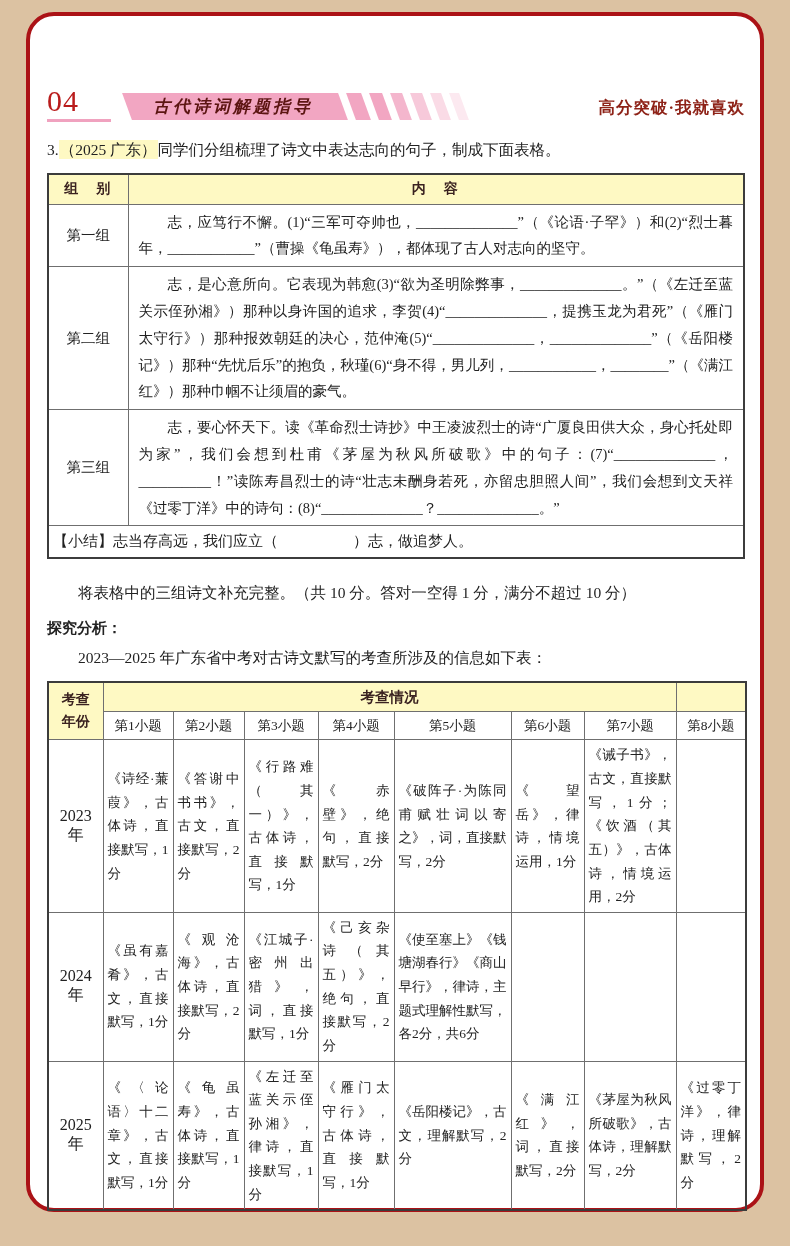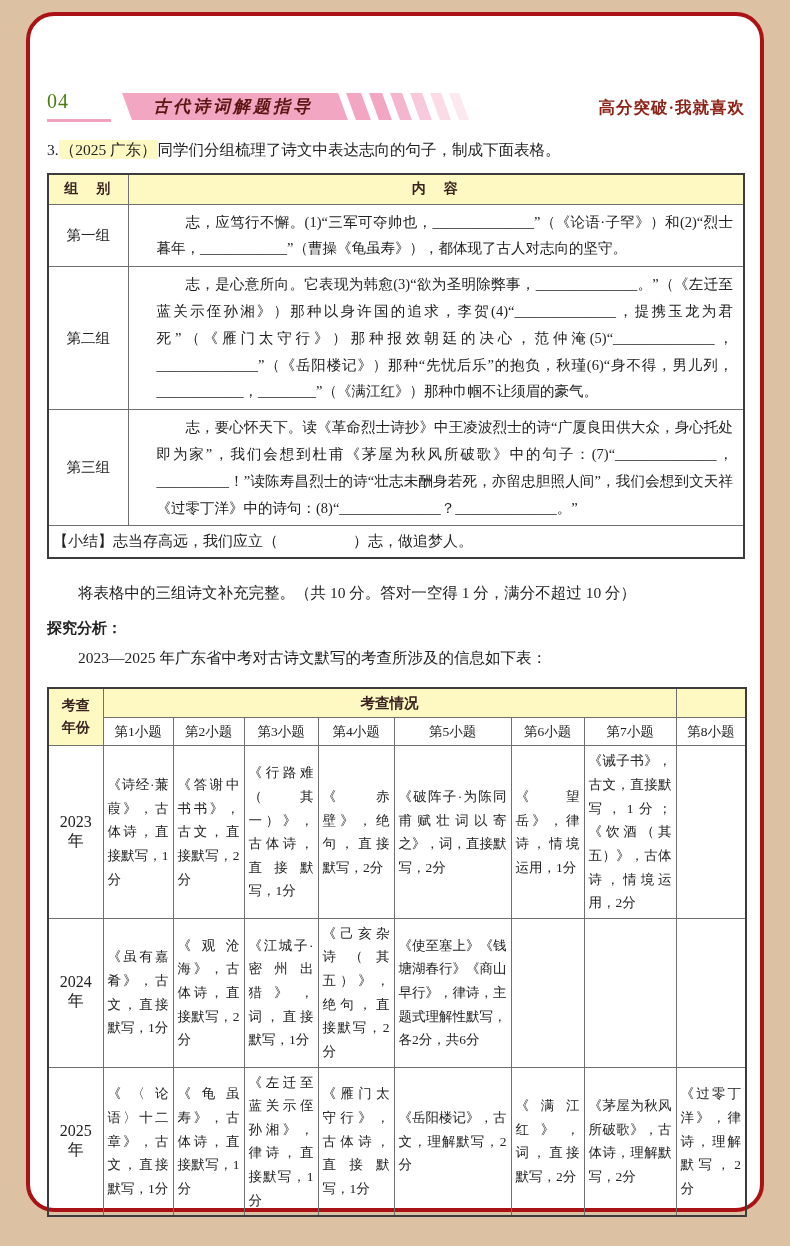--- a/index.html
+++ b/index.html
@@ -14,21 +14,21 @@
   .frame {
     position:absolute; left:26px; right:26px; top:12px; bottom:34px;
     background:#ffffff;
     border:4px solid #ab1216;
     border-radius:28px;
     padding:66px 15px 0 17px;
   }
   
   .hdr { display:flex; align-items:flex-end; height:40px; }
   .pagenum-wrap { width:66px; }
-  .pagenum { font-size:20px; line-height:30px; color:#4d7c0f; letter-spacing:1px; }
+  .pagenum { font-size:30px; line-height:30px; color:#b91c1c; letter-spacing:1px; }
   .pagenum-bar { height:3px; background:#f0a2bf; margin-top:3px; width:64px; }
   .banner { display:flex; align-items:center; height:27px; margin-left:14px; margin-bottom:2px; }
   .banner-main {
     background:#f2a6c2; height:27px; padding:0 30px 0 26px;
     transform:skewX(20deg); display:flex; align-items:center;
   }
   .banner-title {
     transform:skewX(-20deg);
     font-weight:bold; font-style:italic; font-size:17px;
     letter-spacing:3px; color:#5c1512; white-space:nowrap;
@@ -46,32 +46,32 @@
   .qtag { background:#fef9c3; padding:1px 1px; }
   
   table { border-collapse:collapse; width:100%; table-layout:fixed; }
   td, th { border:1px solid #6f6f6f; font-weight:normal; vertical-align:middle; }
   .t1, .t2 { border:2px solid #3c3c3c; }
   .pink { background:#fef9c3; }
   
   .t1 { margin-top:12px; font-size:14px; }
   .t1 .h td { height:30px; text-align:center; font-weight:bold; letter-spacing:2px; color:#3a2220; }
   .t1 .grp { text-align:center; font-size:14.5px; }
-  .t1 .cnt { padding:4px 10px 4px 10px; line-height:1.85; text-align:justify; text-indent:2em; font-size:14.5px; color:#222;margin-left:18px; }
+  .t1 .cnt { padding:4px 10px 4px 10px; line-height:1.85; text-align:justify; text-indent:2em; font-size:14.5px; color:#222; }
   .t1 .r1 td { height:56px; }
   .t1 .r2 td { height:124px; }
   .t1 .r3 td { height:98px; }
   .t1 .sum td { height:32px; padding:2px 4px; font-size:15px; }
   
   .mid { margin-top:22px; font-size:15.5px; }
   .indent { text-indent:2em; line-height:24px;margin-top:12px; }
   .analysis { font-weight:bold; margin-top:10px; line-height:26px; font-family:"Liberation Sans","DejaVu Sans",sans-serif; font-size:15px; }
   .intro { margin-top:4px; line-height:26px; }
   
-  .t2 { margin-top:16px; font-size:13.5px; }
+  .t2 { margin-top:10px; font-size:13.5px; }
   .t2 td { padding:3px 4px; }
   .t2 .yearhdr span { display:inline-block; width:2.3em; line-height:22px; font-size:14px; }
   .t2 .h1 td { height:30px; font-size:14.5px; font-weight:bold; color:#3a2220; text-align:center; }
   .t2 .h2 td { height:28px; text-align:center; font-size:13.5px; }
   .t2 .yr { text-align:center; font-size:16px; }
   .t2 .cell { text-align:justify; line-height:1.75; vertical-align:middle; }
   .t2 .ry23 td { height:146px; }
   .t2 .ry24 td { height:137px; }
   .t2 .ry25 td { height:137px; }
 </style>

